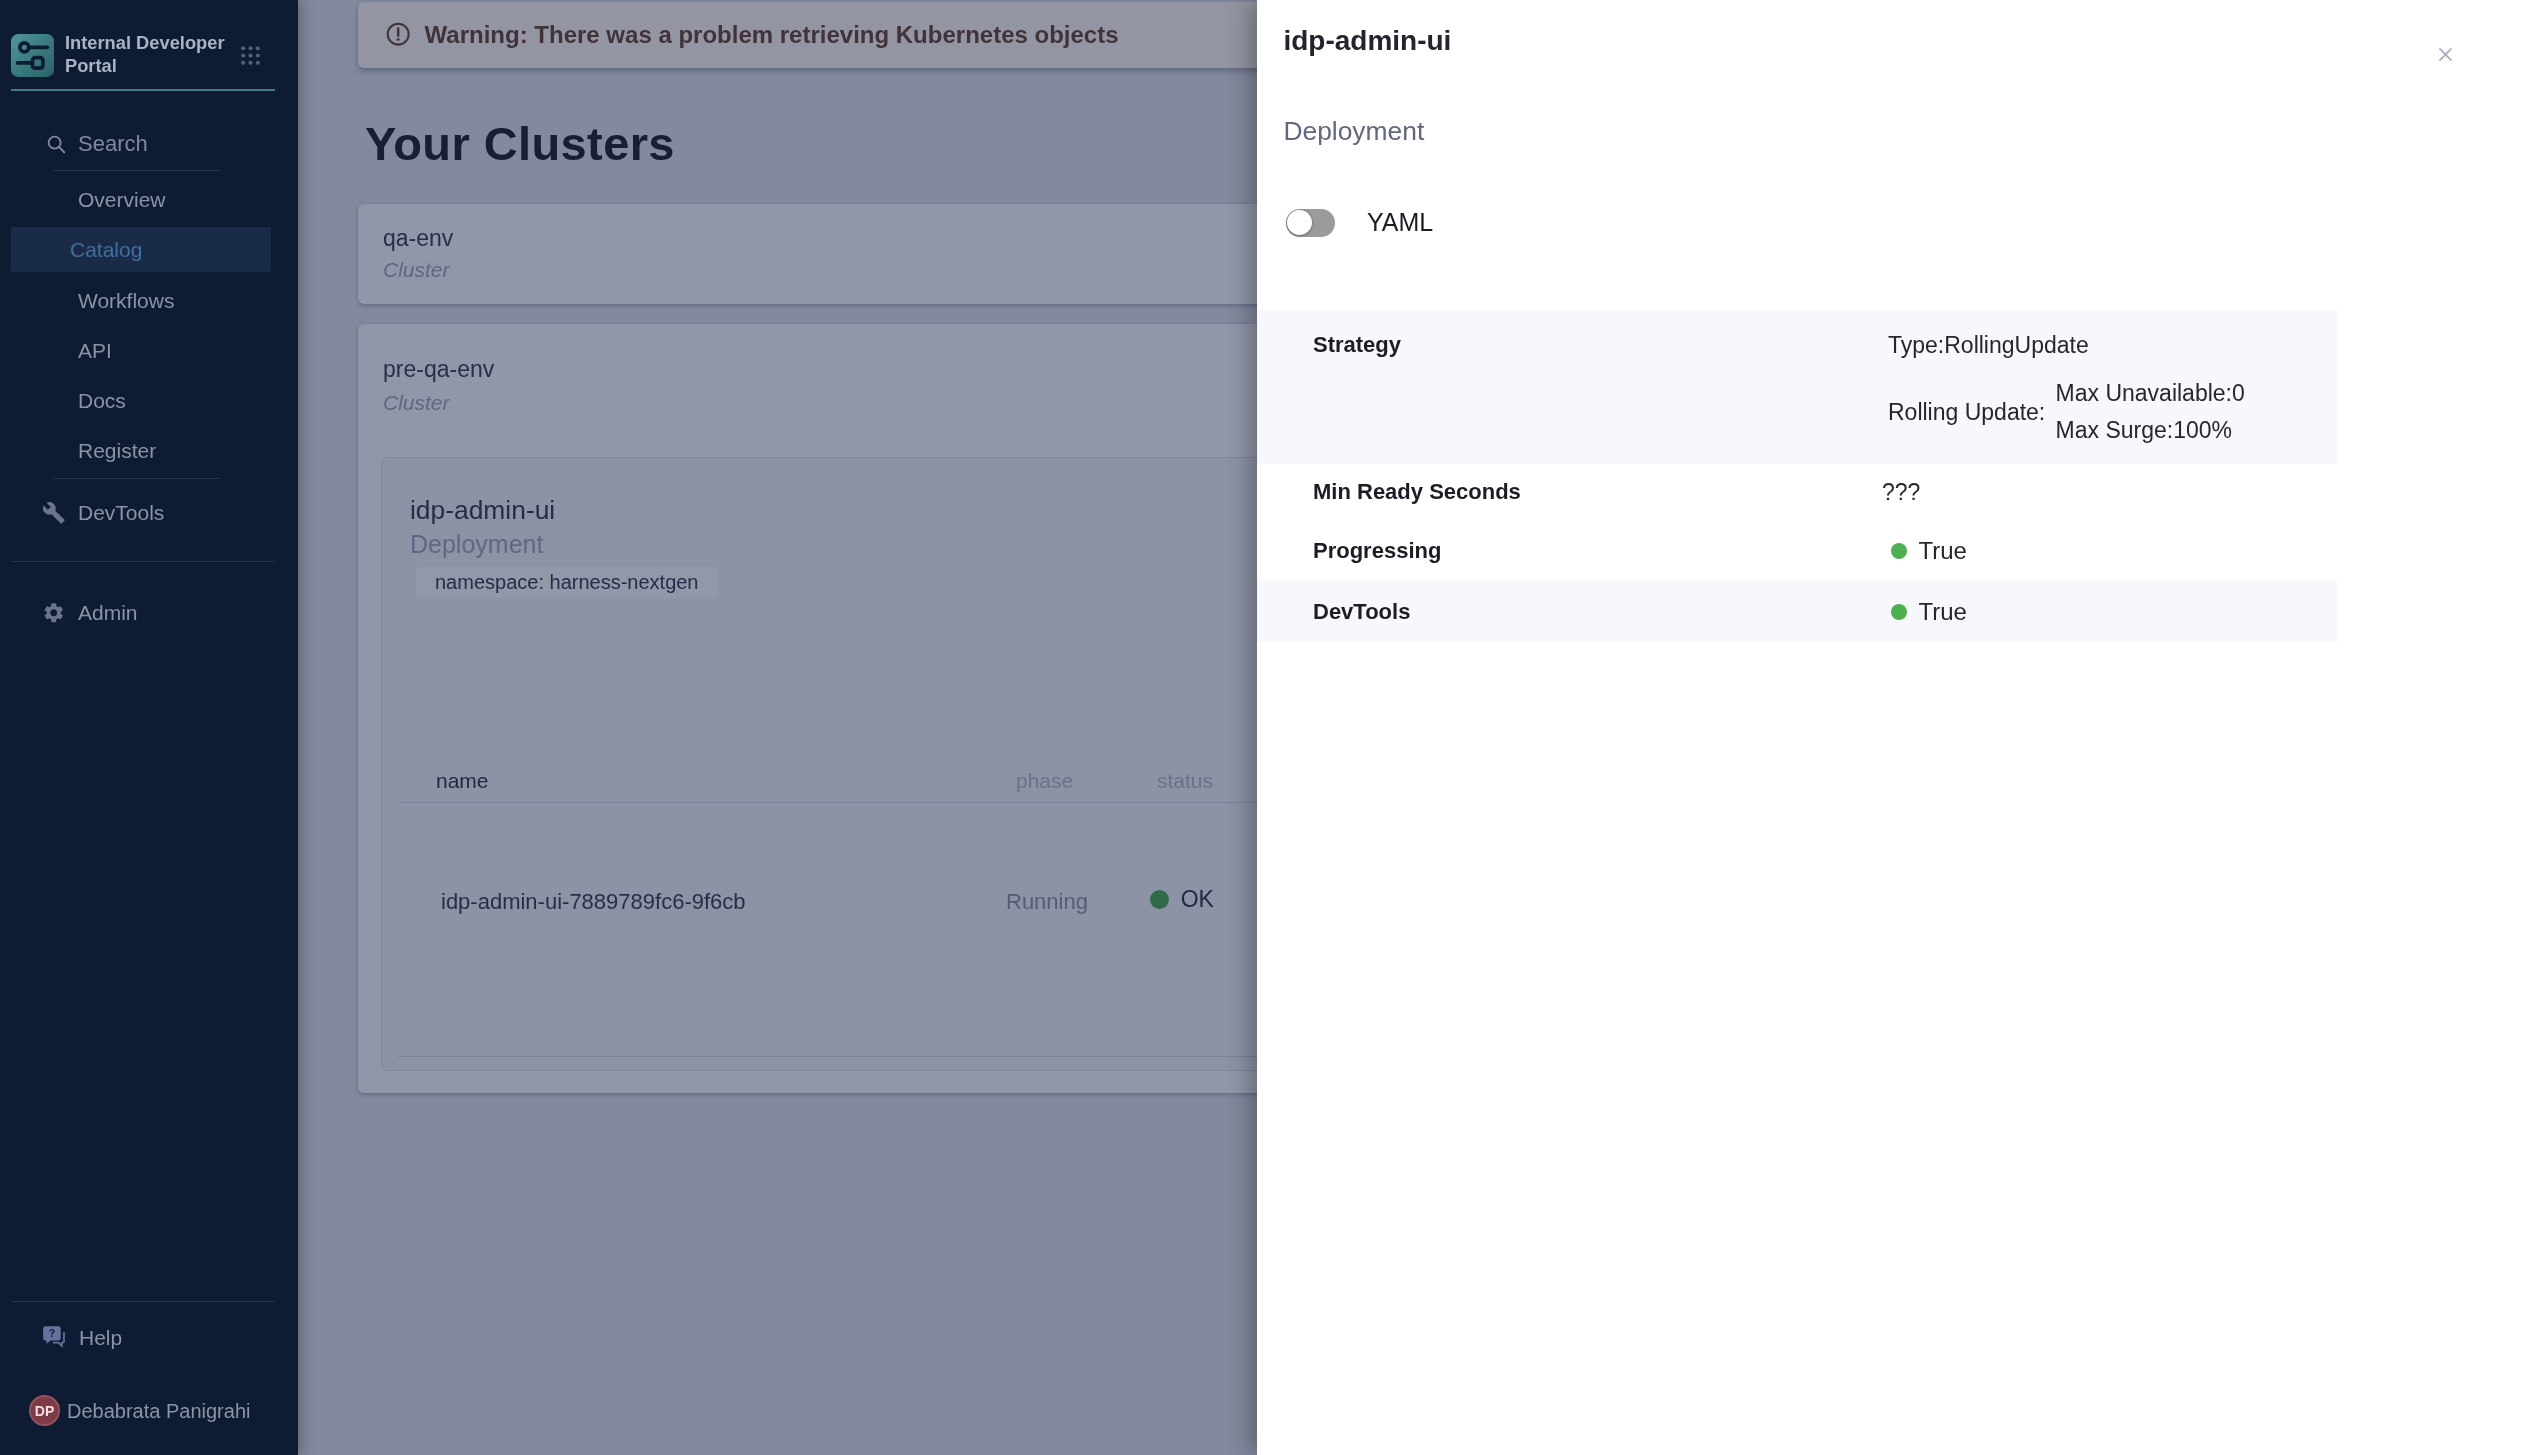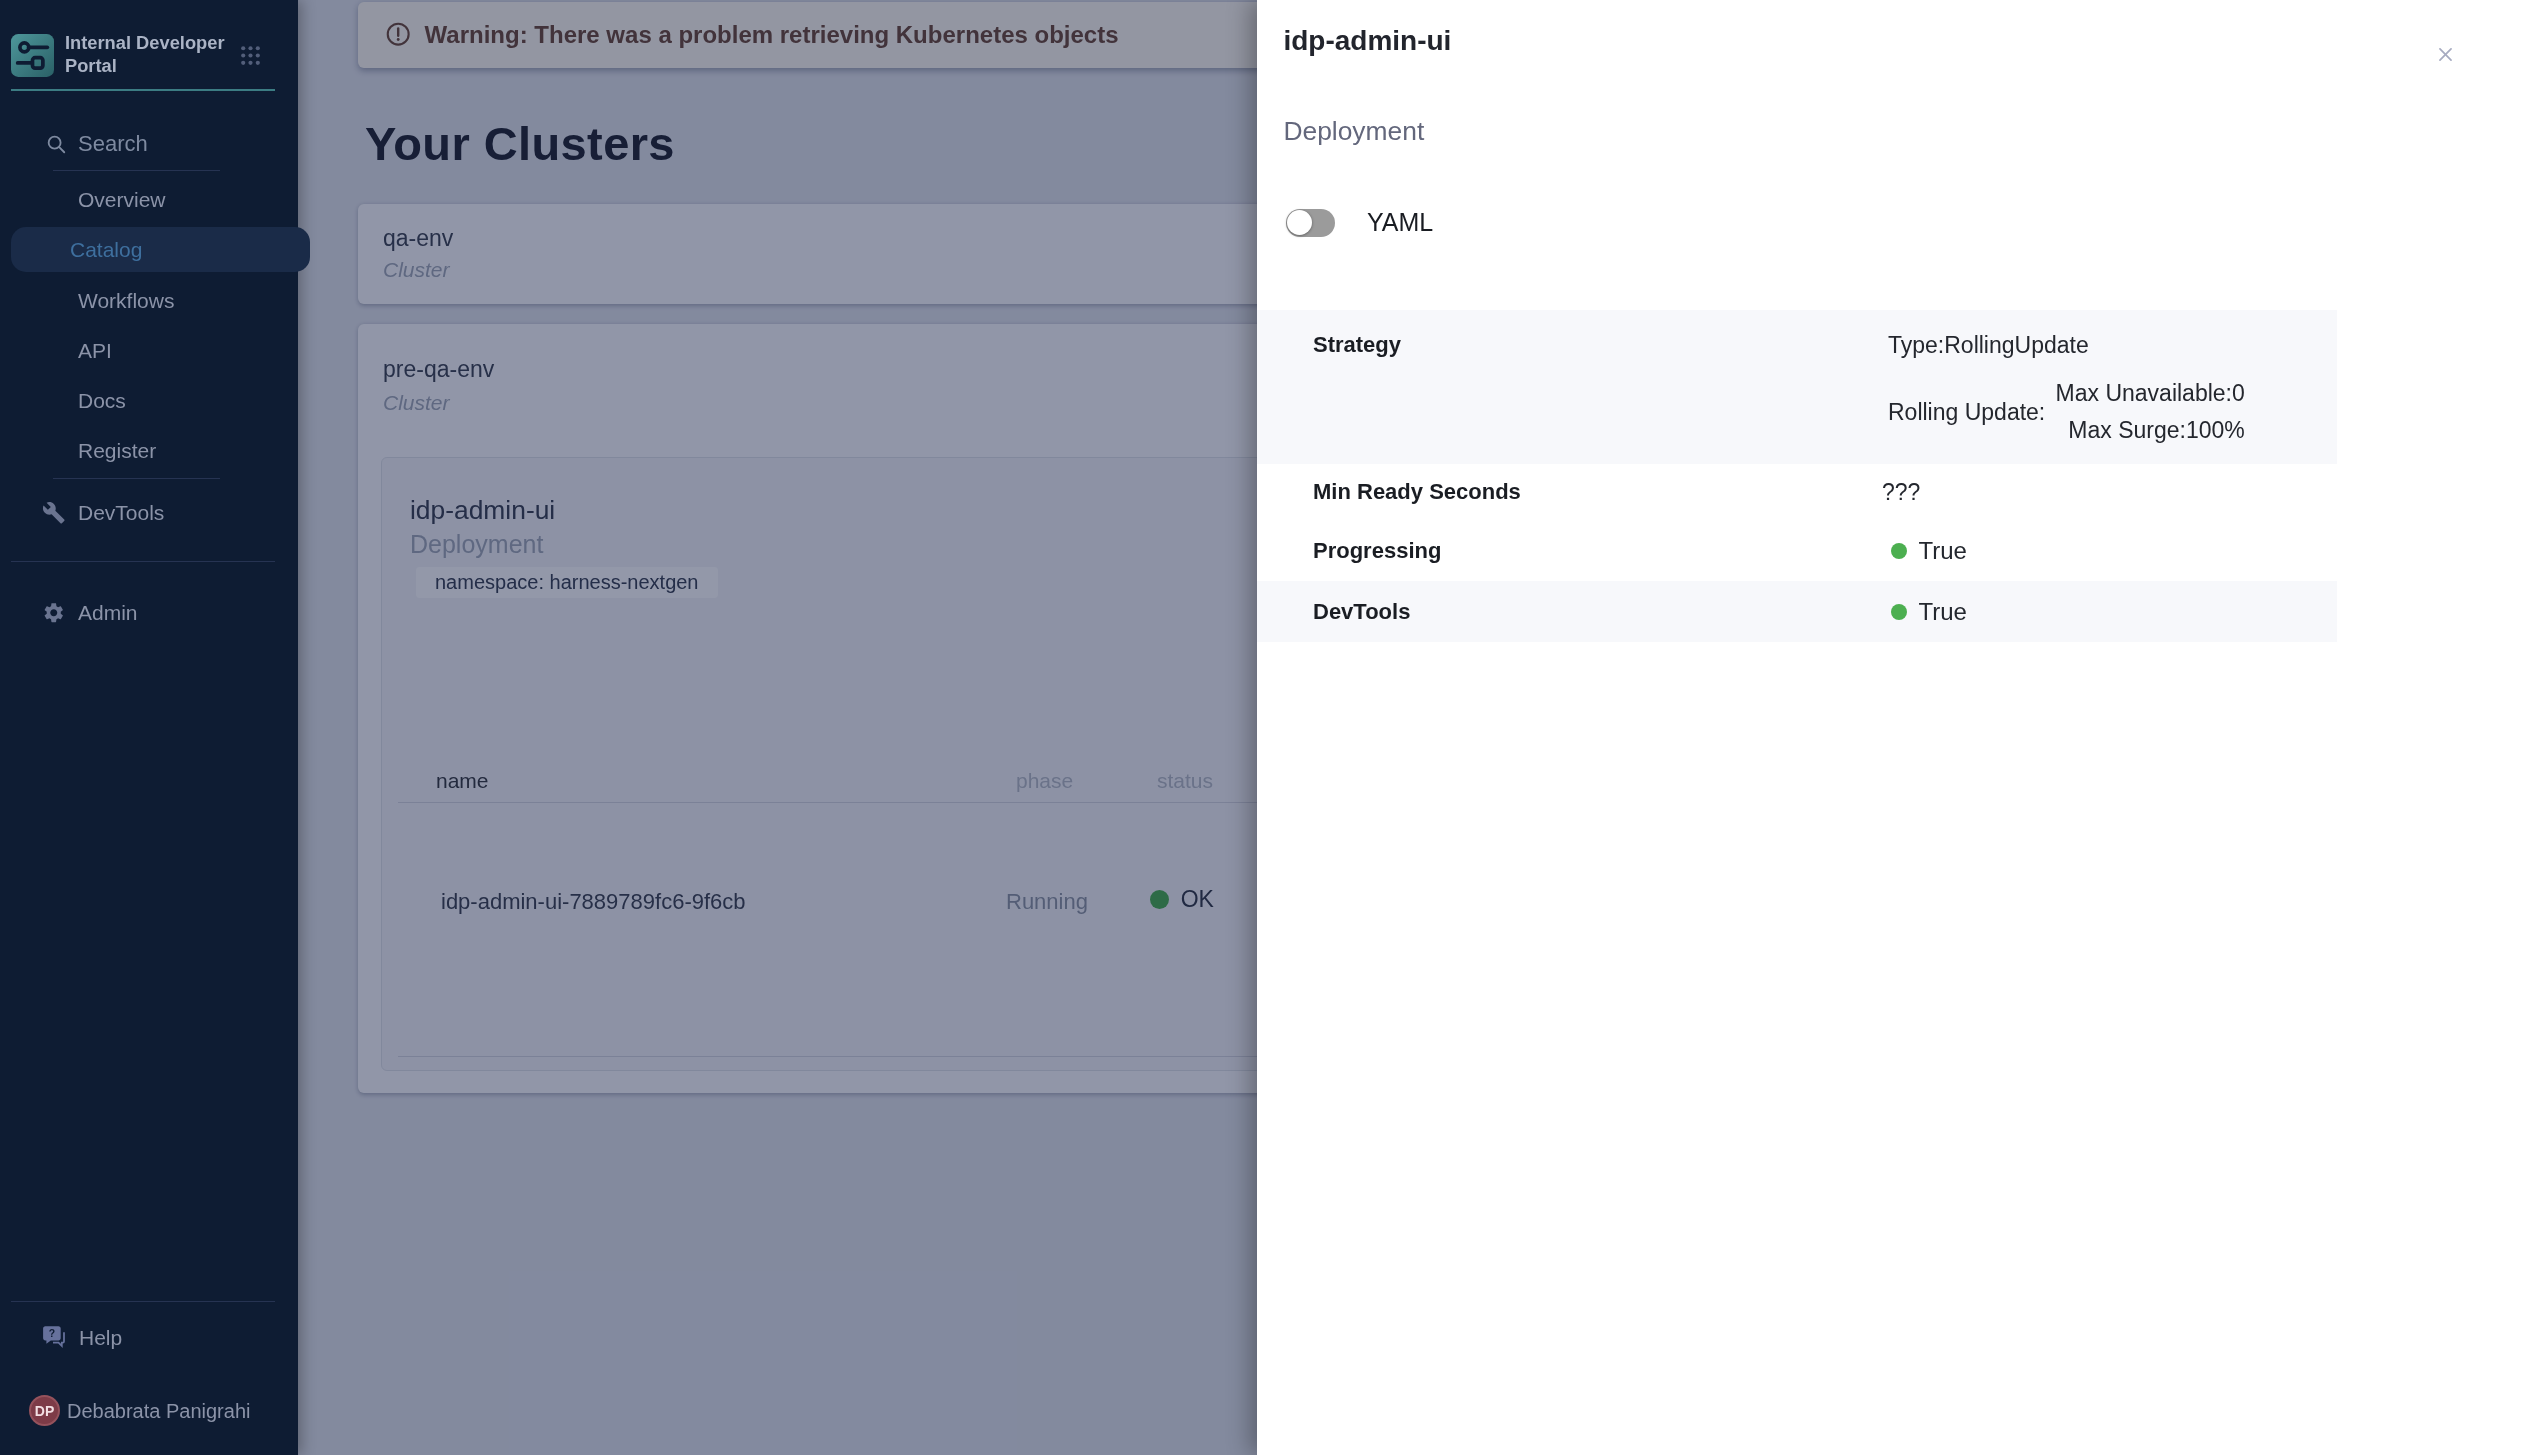--- a/index.html
+++ b/index.html
@@ -51,22 +51,22 @@
   .logo-tile { position:absolute; left:11px; top:34px; width:43px; height:43px; border-radius:7.3px;
                background:linear-gradient(135deg,#4e979b 0%,#2a6066 100%); }
   .brand { position:absolute; left:65px; top:31px; font-size:18.3px; font-weight:600;
            color:#aab3c5; line-height:23px; width:169px; }
   .grid-icon { position:absolute; left:238px; top:43px; width:25px; height:25px; cursor:pointer; }
   .teal-line { position:absolute; left:11px; top:89px; width:264px; height:2.2px; background:#3c7c83; }
   .side-row { position:absolute; left:8px; width:254px; height:45px; display:flex; align-items:center; cursor:pointer; }
   .side-row .icon { position:absolute; left:34px; width:25px; height:25px; }
   .side-label { position:absolute; left:70px; font-size:21px; color:#8b93a8; }
   .side-label.search { color:#7e8aa0; font-size:22px; }
-  .row-active { position:absolute; left:11px; top:227px; width:299px; height:45px;
-                background:#1a2b48; border-radius:15px; }
+  .row-active { position:absolute; left:11px; top:227px; width:260px; height:45px;
+                background:#1a2b48; border-radius:2px; }
   .row-active .side-label { left:59px; color:#3e6f9e; }
   .side-div { position:absolute; height:0.7px; background:#263352; }
   .avatar { position:absolute; left:29px; top:1395px; width:31px; height:31px; border-radius:50%;
             background:#7d3b47; border:2.2px solid #95525c; display:flex; align-items:center;
             justify-content:center; font-size:14px; font-weight:700; color:#f2dfe2; cursor:pointer; }
   .user-name { position:absolute; left:67px; top:1400px; font-size:20px; color:#8b93a8; cursor:pointer; }
 
   
   .drawer { position:absolute; left:1257px; top:0; width:1268px; height:1455px; background:#ffffff;
             box-shadow:-7.3px 0 22px rgba(0,0,0,.30); }
@@ -82,21 +82,21 @@
   .dtable { position:absolute; left:0; top:310px; width:1268px; }
   .drow { position:relative; width:1080px;text-decoration:underline; }
   .drow.shade { background:#f7f8fb; }
   .drow-label { position:absolute; left:56px; font-size:22px; font-weight:700; color:#1a1d23; }
   .drow-value { position:absolute; left:631px; font-size:23px; color:#24272e; }
   .strategy-row { height:154px; }
   .strategy-label { top:22px; }
   .strategy-type { top:22px; }
   .ru-group { position:absolute; left:631px; top:65px; display:flex; align-items:center; }
   .ru-label { font-size:23px; color:#24272e; }
-  .ru-vals { margin-left:10.3px; display:flex; flex-direction:column;align-items:flex-end; }
+  .ru-vals { margin-left:10.3px; display:flex; flex-direction:column; }
   .ru-vals span { font-size:23px; color:#24272e; line-height:37px; }
   .row-sm { height:56px; }
   .row-md { height:61px; }
   .vcenter-label { top:50%; transform:translateY(-50%); }
   .bool-value { position:absolute; left:622px; top:50%; transform:translateY(-50%);
                 display:flex; align-items:center; }
   .bool-value .dot { width:16px; height:16px; }
   .bool-value span { margin-left:11.7px; font-size:24px; color:#23272e; }
 </style>
 </head>

